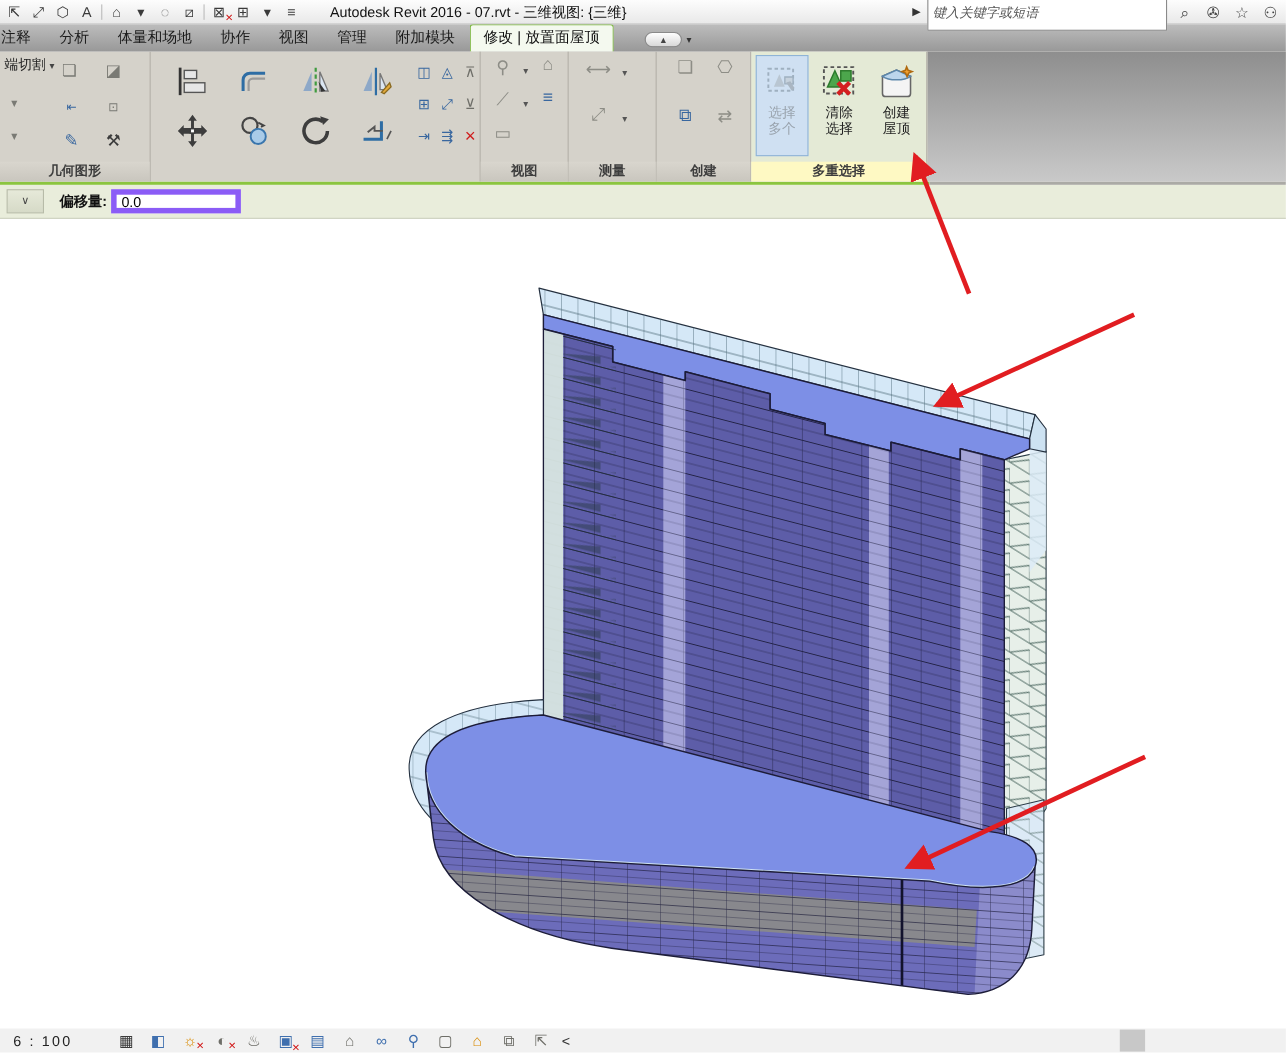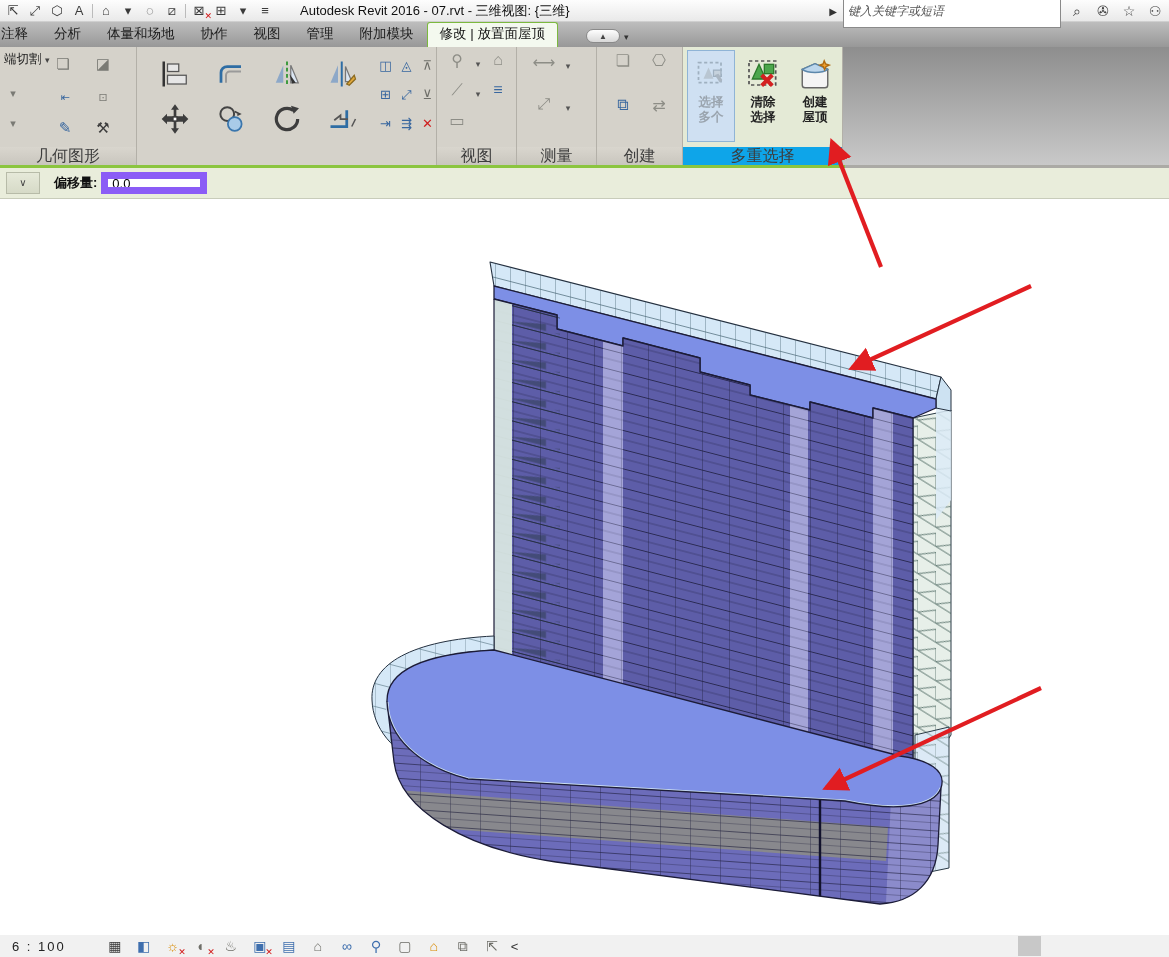--- a/index.html
+++ b/index.html
@@ -27,25 +27,25 @@
   .tab-contextual { background:#f4f9ef; border:1.5px solid #7cb93e; border-bottom:none;
                     border-radius:3px 3px 0 0; padding:2px 12px 4px; font-size:13.5px; color:#111; }
   .ribbon-pill { margin-left:28px; margin-bottom:4px; width:34px; height:14px; background:linear-gradient(#fefefe,#d8d8d8);
                  border:1px solid #8a8a8a; border-radius:7px; font-size:8px; color:#444; text-align:center; line-height:13px; }
   .pill-caret { font-size:9px; color:#333; margin:0 0 5px 4px; }
 
   
   .ribbon { height:118px; background:#d5d2ca; display:flex; position:relative; }
   .panel { border-right:1px solid #b3b0a8; display:flex; flex-direction:column; position:relative;justify-content:center; }
   .panel-body { flex:1; position:relative; }
-  .panel-label { height:18px; text-align:center; font-size:16px; color:#3d3d3d;
-                 background:linear-gradient(#d9d6ce,#c9c6be); line-height:17px; }
+  .panel-label { height:18px; text-align:center; font-size:12px; color:#3d3d3d;
+                 background:linear-gradient(#d9d6ce,#c9c6be); line-height:17px;font-weight:bold; }
   .p-geom { width:137px; } .p-mod { width:300px; } .p-view { width:80px; }
   .p-meas { width:80px; } .p-create { width:86px; } .p-multi { width:160px; background:#e4ead6; }
-  .p-multi .panel-label { background:#0ea5e9; }
+  .p-multi .panel-label { background:#fef9c3; }
   .ribbon-rest { flex:1; background:linear-gradient(#8e8e8e,#c9c9c9); }
   .greenrow { height:3px; display:flex; }
   .greenrow .gl { width:845px; background:#8bc53f; }
   .greenrow .gr { flex:1; background:#abaaa5; }
 
   .gi { position:absolute; font-size:15px; color:#7a7a74; text-align:center; width:22px; cursor:default; }
   .gi.blue { color:#39679f; } .gi.dark { color:#3c3c3c; } .gi.small { font-size:11px; }
   .cut-label { position:absolute; left:4px; top:4px; font-size:12.5px; color:#222; }
   .cut-caret { font-size:9px; color:#444; }
 
@@ -58,30 +58,30 @@
   .v-grid { position:absolute; left:6px; top:4px; display:grid; grid-template-columns:28px 14px 26px; grid-auto-rows:30px; }
   .m-grid { position:absolute; left:10px; top:6px; display:grid; grid-template-columns:34px 14px; grid-auto-rows:42px; }
   .c-grid { position:absolute; left:8px; top:4px; display:grid; grid-template-columns:36px 36px; grid-auto-rows:45px; }
   .v-grid span,.m-grid span,.c-grid span { font-size:16px; color:#8d8d86; text-align:center; cursor:default; }
   .v-grid .caret,.m-grid .caret { font-size:9px; color:#555; line-height:26px; }
   .v-grid .blue,.c-grid .blue { color:#39679f; }
 
   .multi-body { display:flex; gap:4px; padding:3px 0 0 4px; }
   .mbtn { width:48px; height:92px; display:flex; flex-direction:column; align-items:center; padding-top:4px; cursor:default; border:1px solid transparent; }
   .mbtn .ic { height:40px; display:flex; align-items:center; }
-  .mbtn .l { font-size:12.5px; color:#222; line-height:15px;font-weight:bold; }
+  .mbtn .l { font-size:12.5px; color:#222; line-height:15px; }
   .mbtn-disabled { background:#cfe0f2; border:1px solid #8fb4d6; }
   .mbtn-disabled .l { color:#9aa4ae; }
 
   
   .optionsbar { height:31px; background:#e9eddb; border-bottom:1px solid #c8ccba; display:flex; align-items:center; }
   .opt-chevron { width:34px; height:22px; margin-left:6px; background:linear-gradient(#e6e9d9,#d6dac7);
                  border:1px solid #b7bba8; text-align:center; font-size:10px; color:#444; line-height:20px; }
   .opt-label { font-size:13px; color:#111; margin-left:14px; font-weight:bold; }
-  .opt-input { width:106px; height:22px; border:7px solid #8b5cf6; background:#fff; font-size:13px; padding:0 4px; margin-left:4px; }
+  .opt-input { width:118px; height:22px; border:5px solid #8b5cf6; background:#fff; font-size:13px; padding:0 4px; margin-left:4px; }
 
   
   .viewport { height:736px; position:relative; background:#ffffff; }
   .viewport svg { position:absolute; left:0; top:0; }
 
   
   .overlay { position:absolute; left:0; top:0; width:1169px; height:957px; pointer-events:none; z-index:40; }
 
   
   .viewbar { height:22px; background:#f1f1f1; display:flex; align-items:center; position:relative; }

